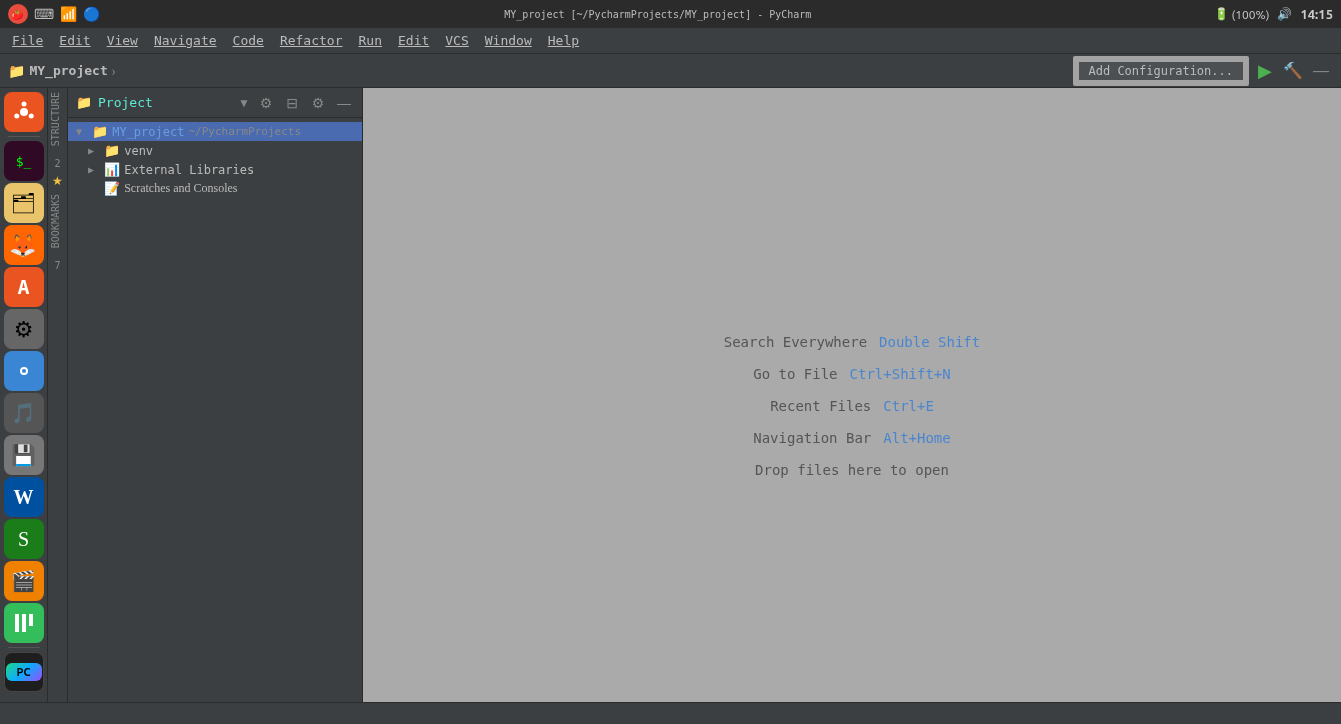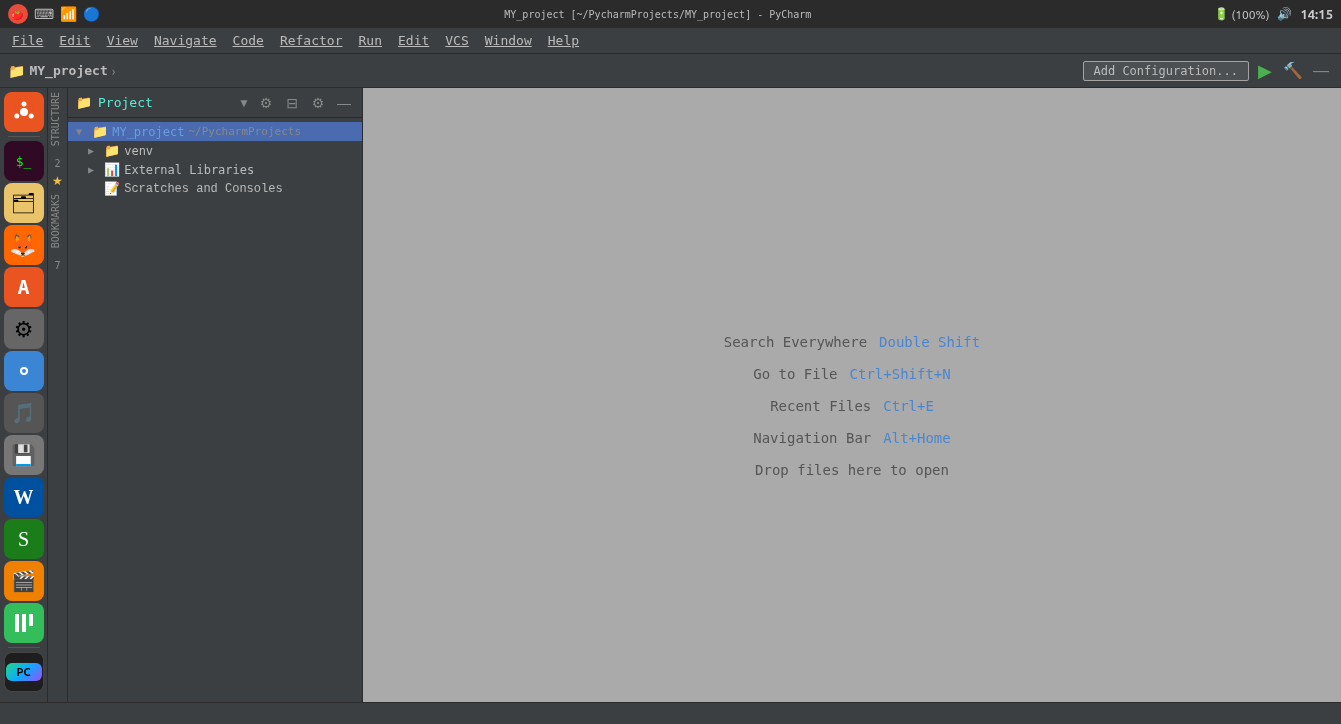--- a/index.html
+++ b/index.html
@@ -52,21 +52,21 @@
       border-bottom: 1px solid #2b2b2b;
     }
     #breadcrumb {
       display: flex;
       align-items: center;
       gap: 4px;
       flex: 1;
     }
     #add-config-btn {
       background: #4c5052;
-      border: 1px solid #a3a3a3;
+      border: 6px solid #a3a3a3;
       color: #bbbbbb;
       padding: 2px 10px;
       font-size: 12px;
       cursor: pointer;
       border-radius: 2px;
       font-family: monospace;
     }
     #toolbar-right { display: flex; align-items: center; gap: 4px; }
     .toolbar-icon-btn {
       width: 24px; height: 24px;
@@ -395,21 +395,21 @@
 
       <div class="tree-item indent-1">
         <span class="tree-arrow">▶</span>
         <span style="font-size:13px;color:#888;">📊</span>
         <span style="font-family:monospace;font-size:12px;">External Libraries</span>
       </div>
 
       <div class="tree-item indent-1">
         <span class="tree-arrow" style="opacity:0;"> </span>
         <span style="font-size:13px;color:#6a9de0;">📝</span>
-        <span style="font-family:Liberation Mono, monospace;font-size:12px;">Scratches and Consoles</span>
+        <span style="font-family:Liberation Serif, serif;font-size:12px;">Scratches and Consoles</span>
       </div>
     </div>
   </div>
 
   <div id="editor-area">
     <div class="hint-line">
       <span class="hint-text">Search Everywhere</span>
       <span class="hint-shortcut">Double Shift</span>
     </div>
     <div class="hint-line">

